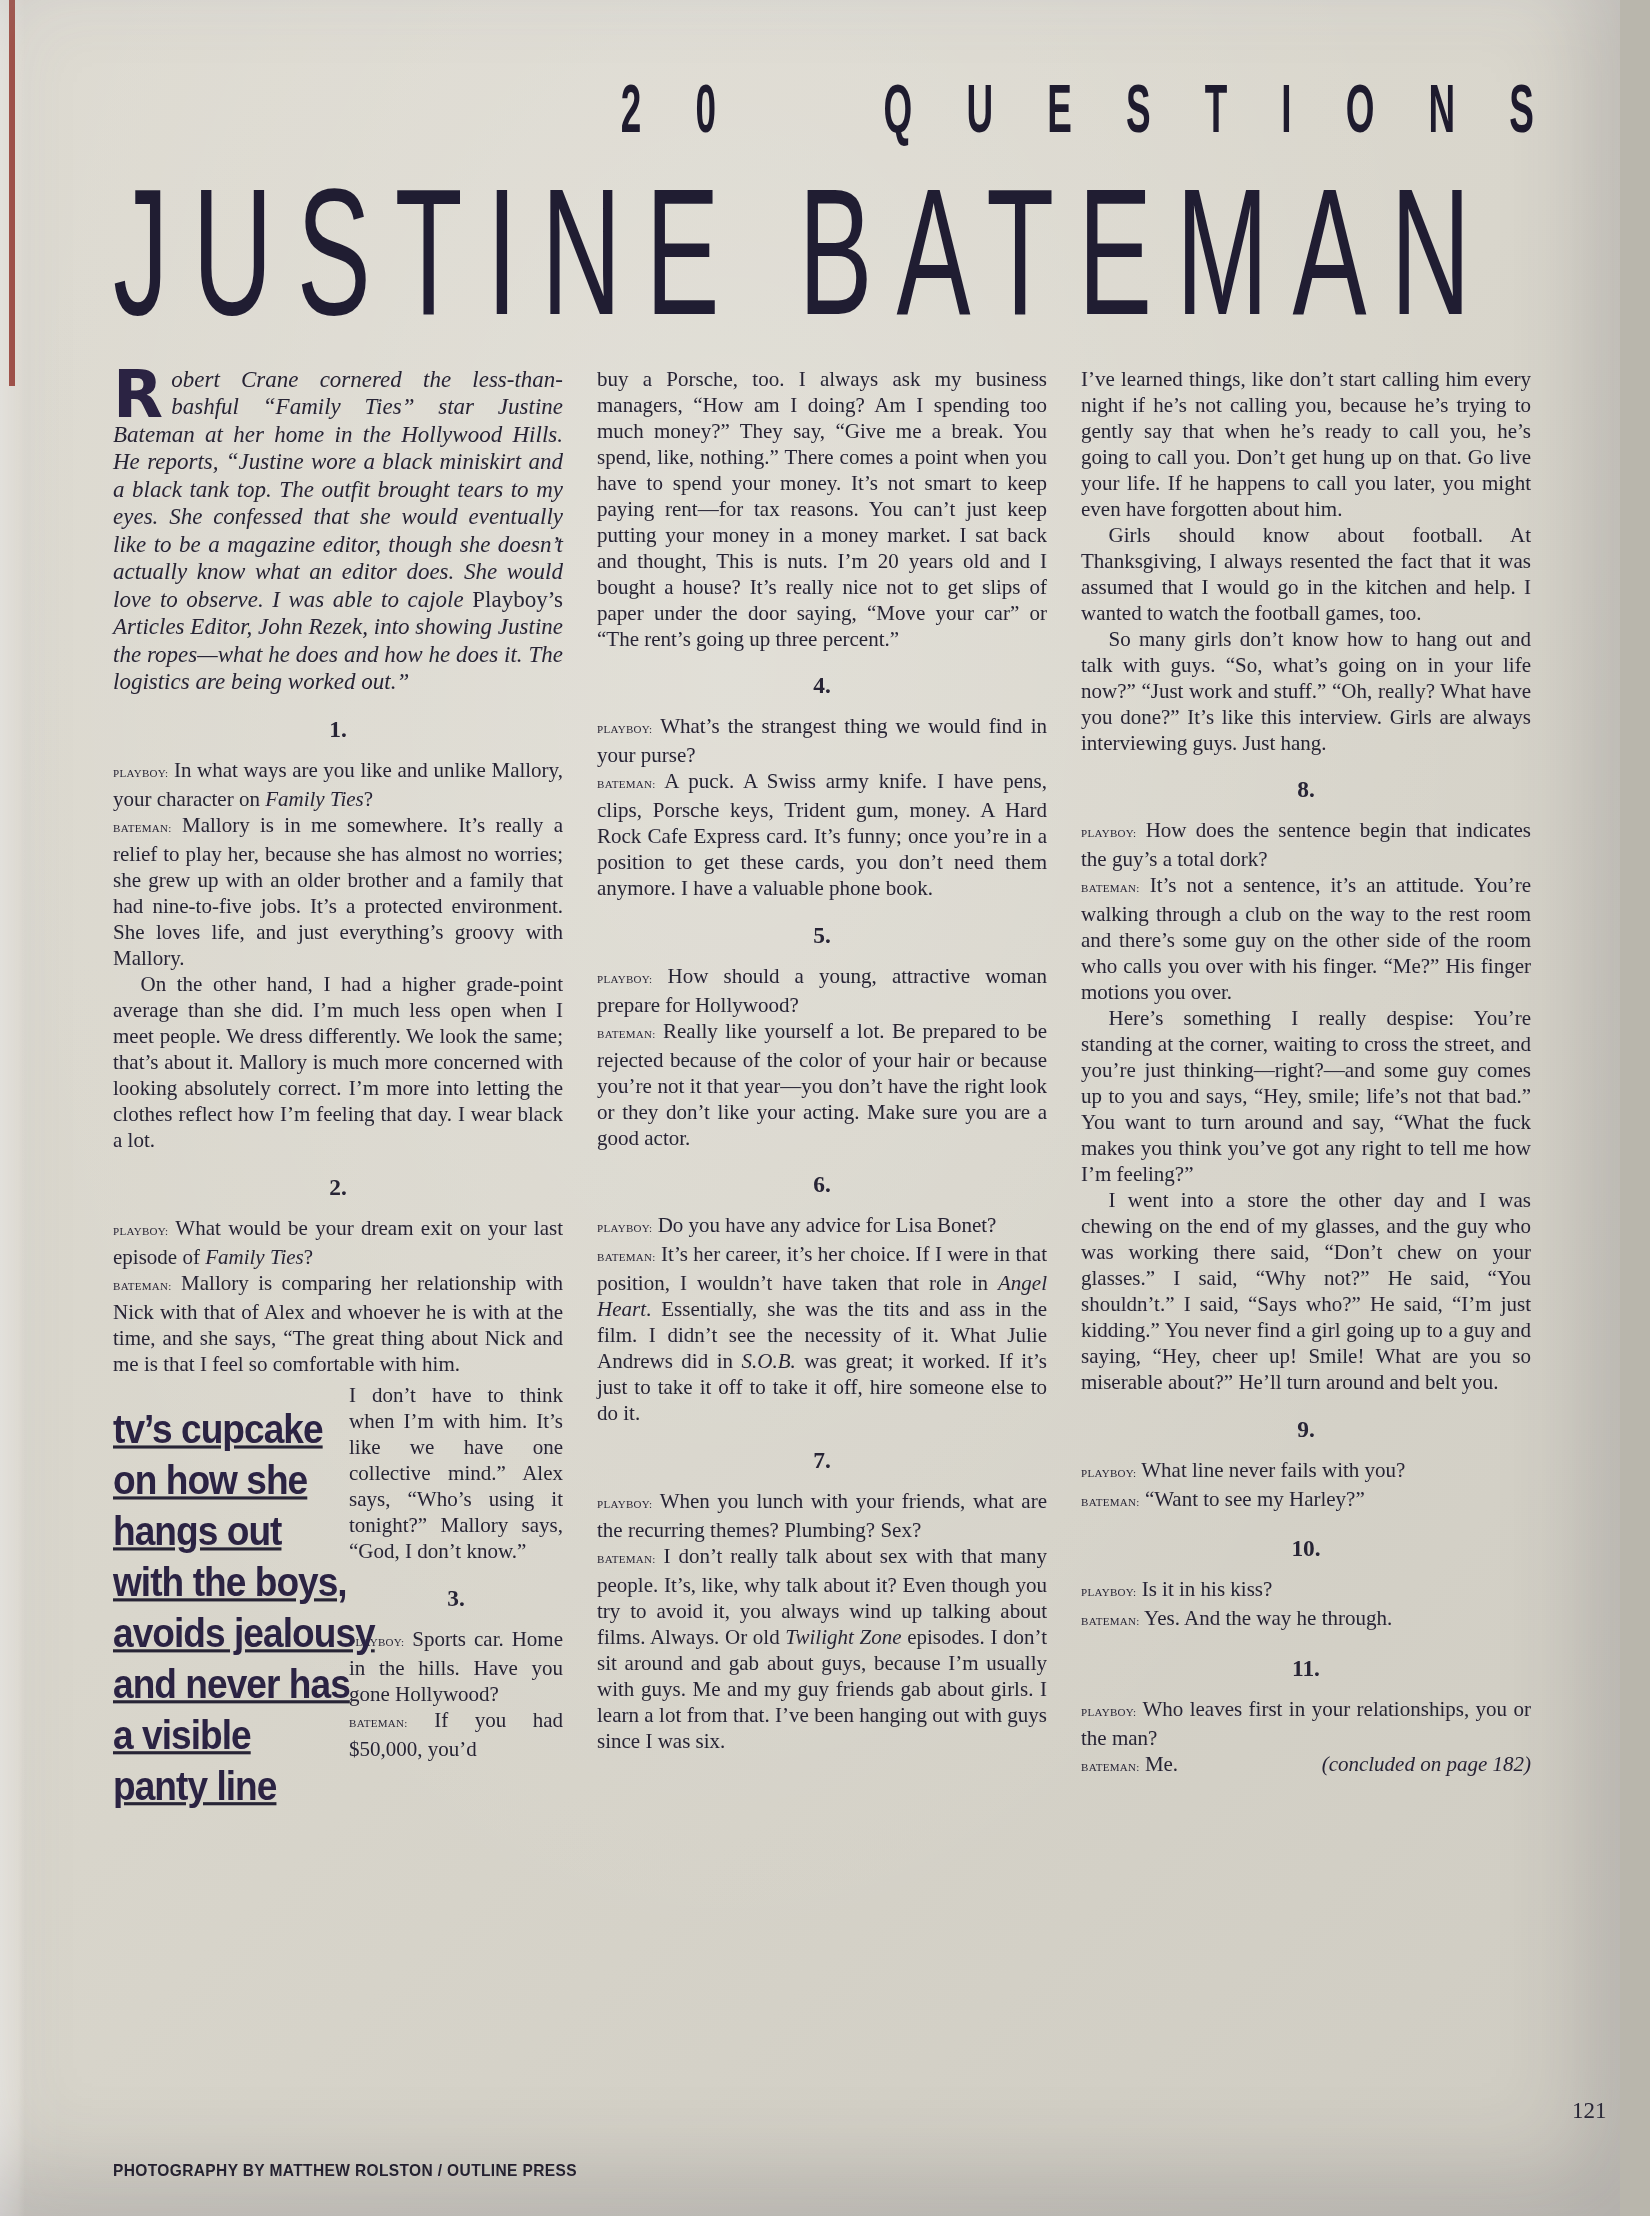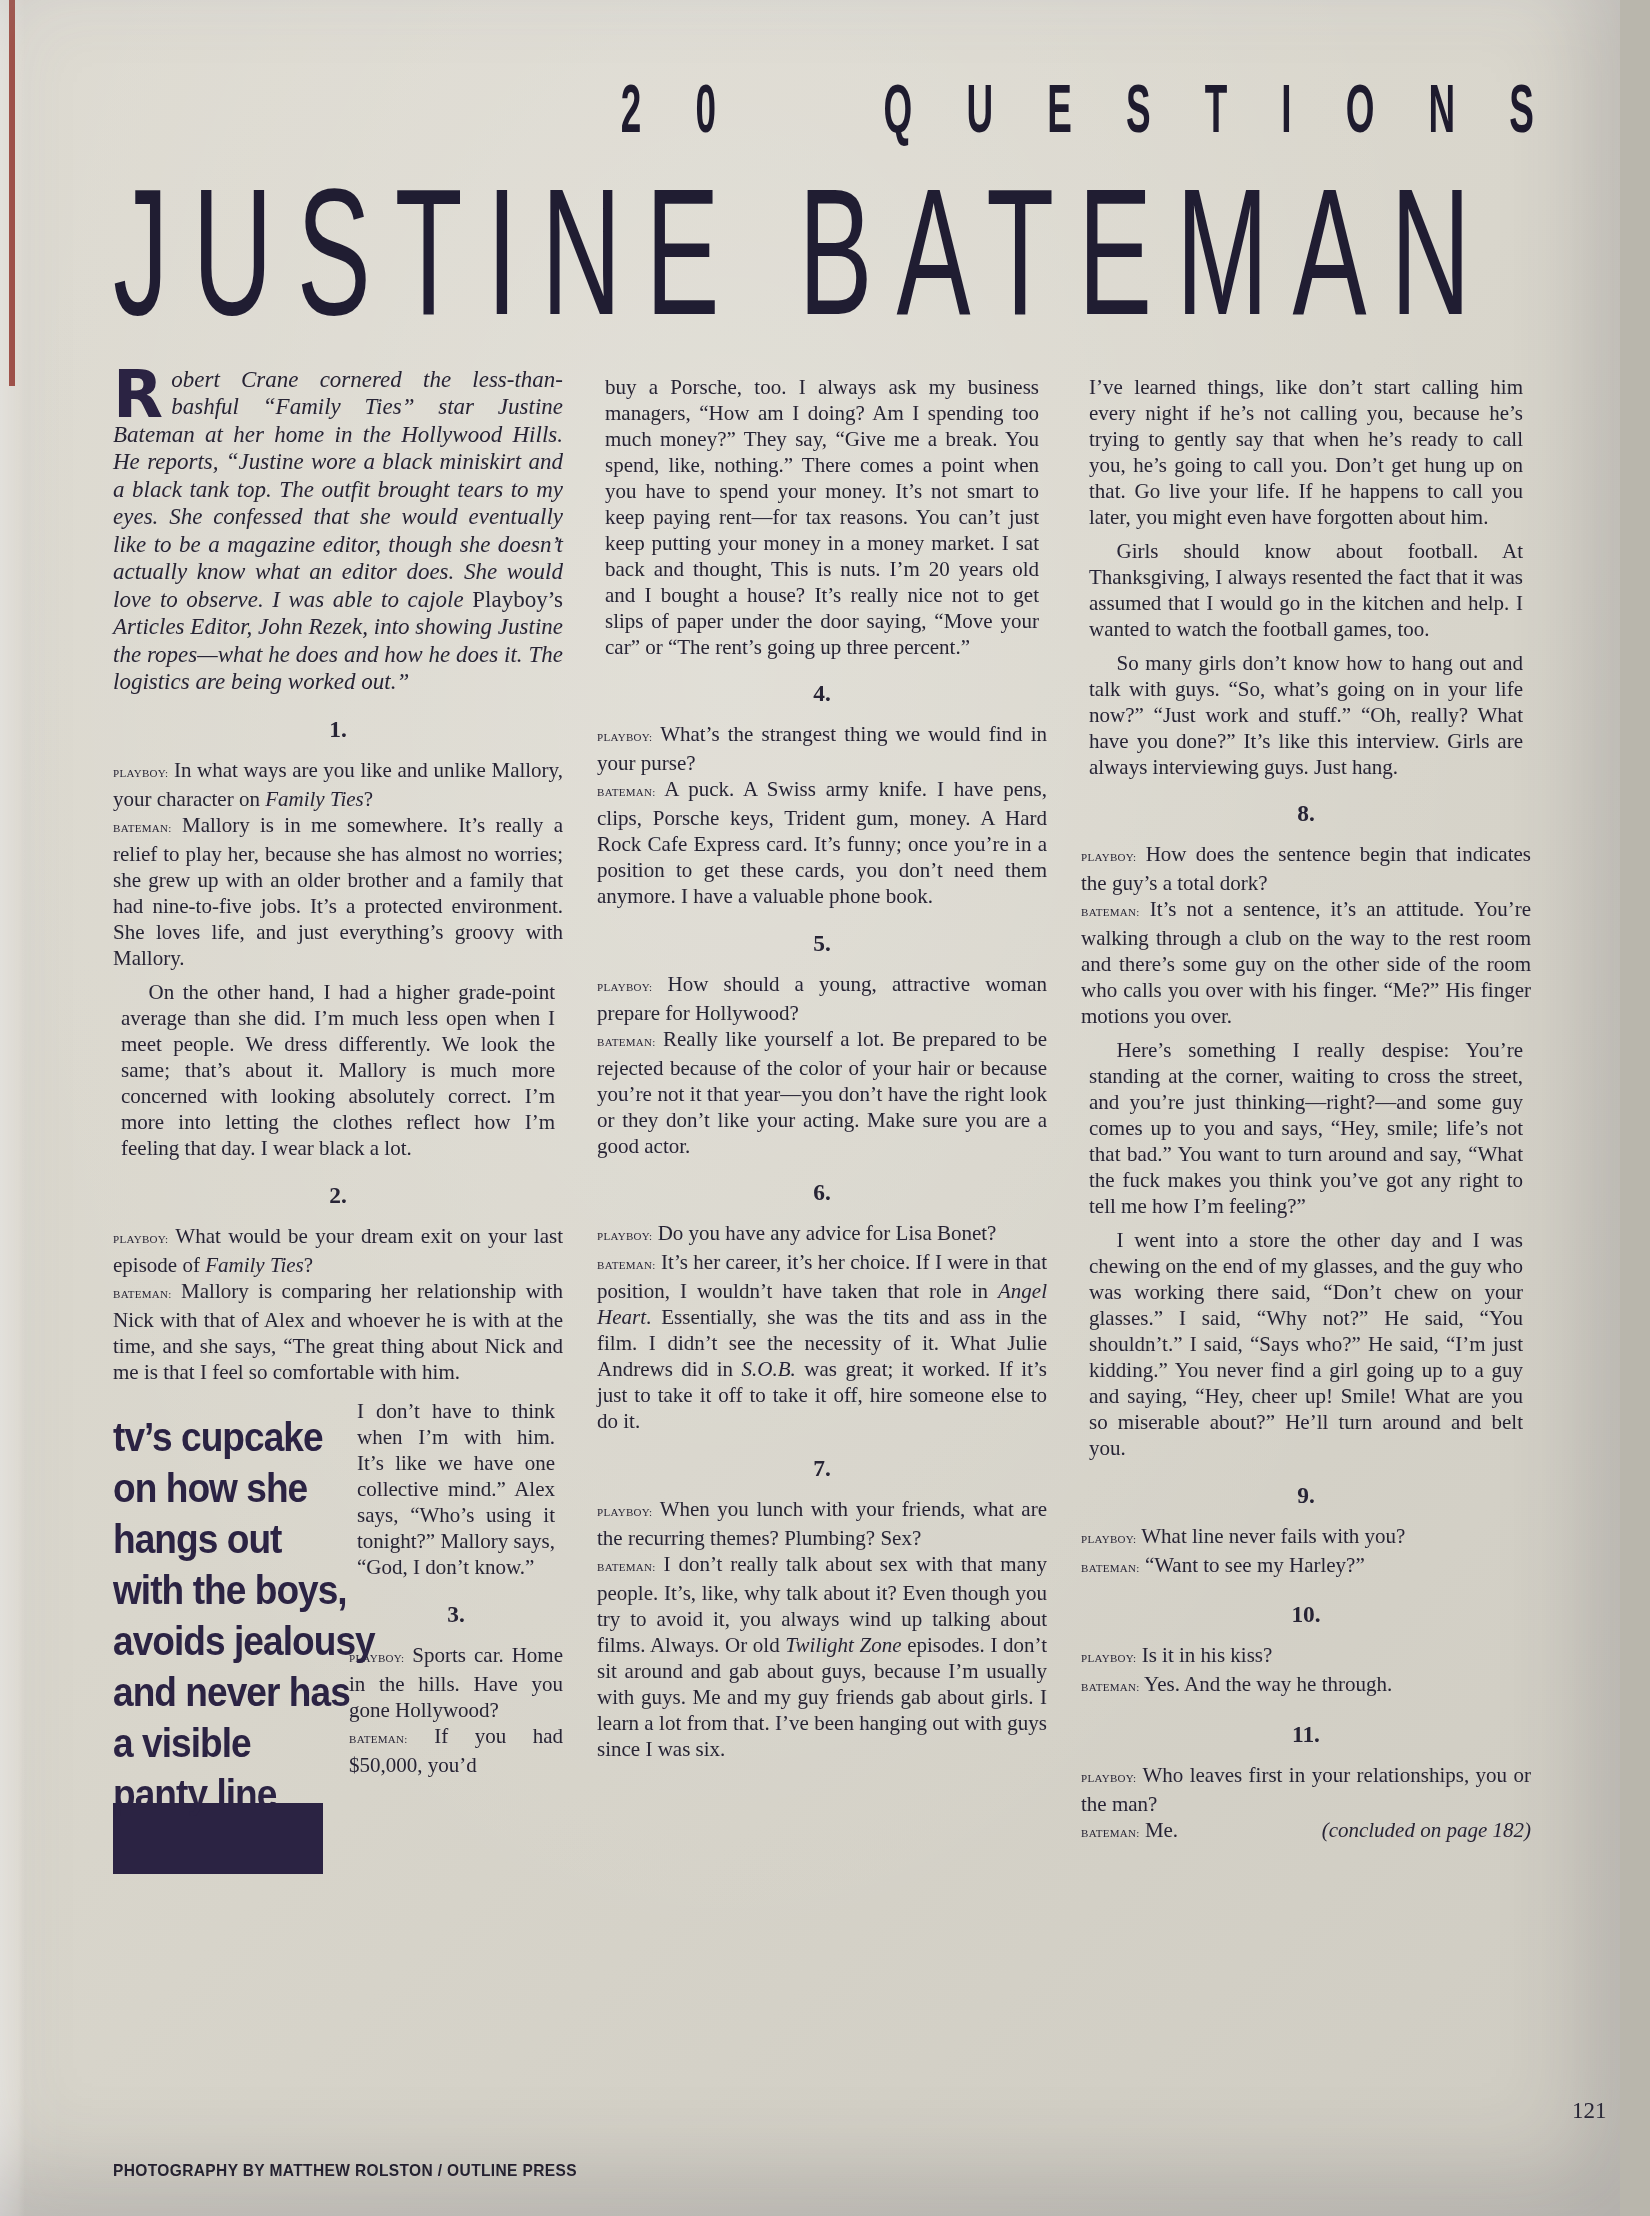--- a/index.html
+++ b/index.html
@@ -37,37 +37,37 @@
     margin:36px 0 91px 0;font-family:"Liberation Sans",sans-serif;font-weight:400;
     font-size:111px;line-height:1.05;letter-spacing:24px;white-space:nowrap;
     transform:scaleY(1.62);transform-origin:left top;color:#201d32;
   }
 
   
   .columns{display:flex;gap:34px;align-items:flex-start;}
   .col{width:450px;font-size:21px;line-height:26px;text-align:justify;}
 
   p{margin:0;}
-  .para{margin:8px;}
+  .para{margin:0;}
   .indent{text-indent:27.5px;}
 
   .intro{font-style:italic;font-size:23px;line-height:27.5px;}
   .intro .rm{font-style:normal;}
   .dropcap{
     float:left;font-style:normal;font-family:"DejaVu Sans",sans-serif;font-weight:bold;
     font-size:65px;line-height:49px;padding:4.1px 8.2px 0 0;color:var(--accent);
   }
 
   .qnum{font-weight:700;font-size:23.4px;text-align:center;margin:20.6px 0 15px;}
   .speaker{font-size:11px;letter-spacing:0.3px;margin-top:8px;}
   .qa i, .para i{font-style:italic;}
 
   
   .wrap-row{display:flex;gap:18px;margin-top:5.5px;}
-  .wrap-left{width:218px;flex:0 0 218px;display:flex;flex-direction:column;}
+  .wrap-left{width:218px;flex:0 0 218px;display:flex;flex-direction:row;text-decoration:underline;}
   .wrap-right{flex:1;min-width:0;}
   .pullquote{
     padding-top:20.6px;font-family:"Liberation Sans",sans-serif;font-weight:800;
     font-size:39px;line-height:49px;letter-spacing:-1px;color:var(--accent);
     transform:scale(.95,1.04);transform-origin:left top;white-space:nowrap;text-align:left;
   }
   .black-bar{margin-top:auto;width:210px;height:71px;background:var(--accent);}
 
   .concluded{float:right;font-style:italic;}
 

